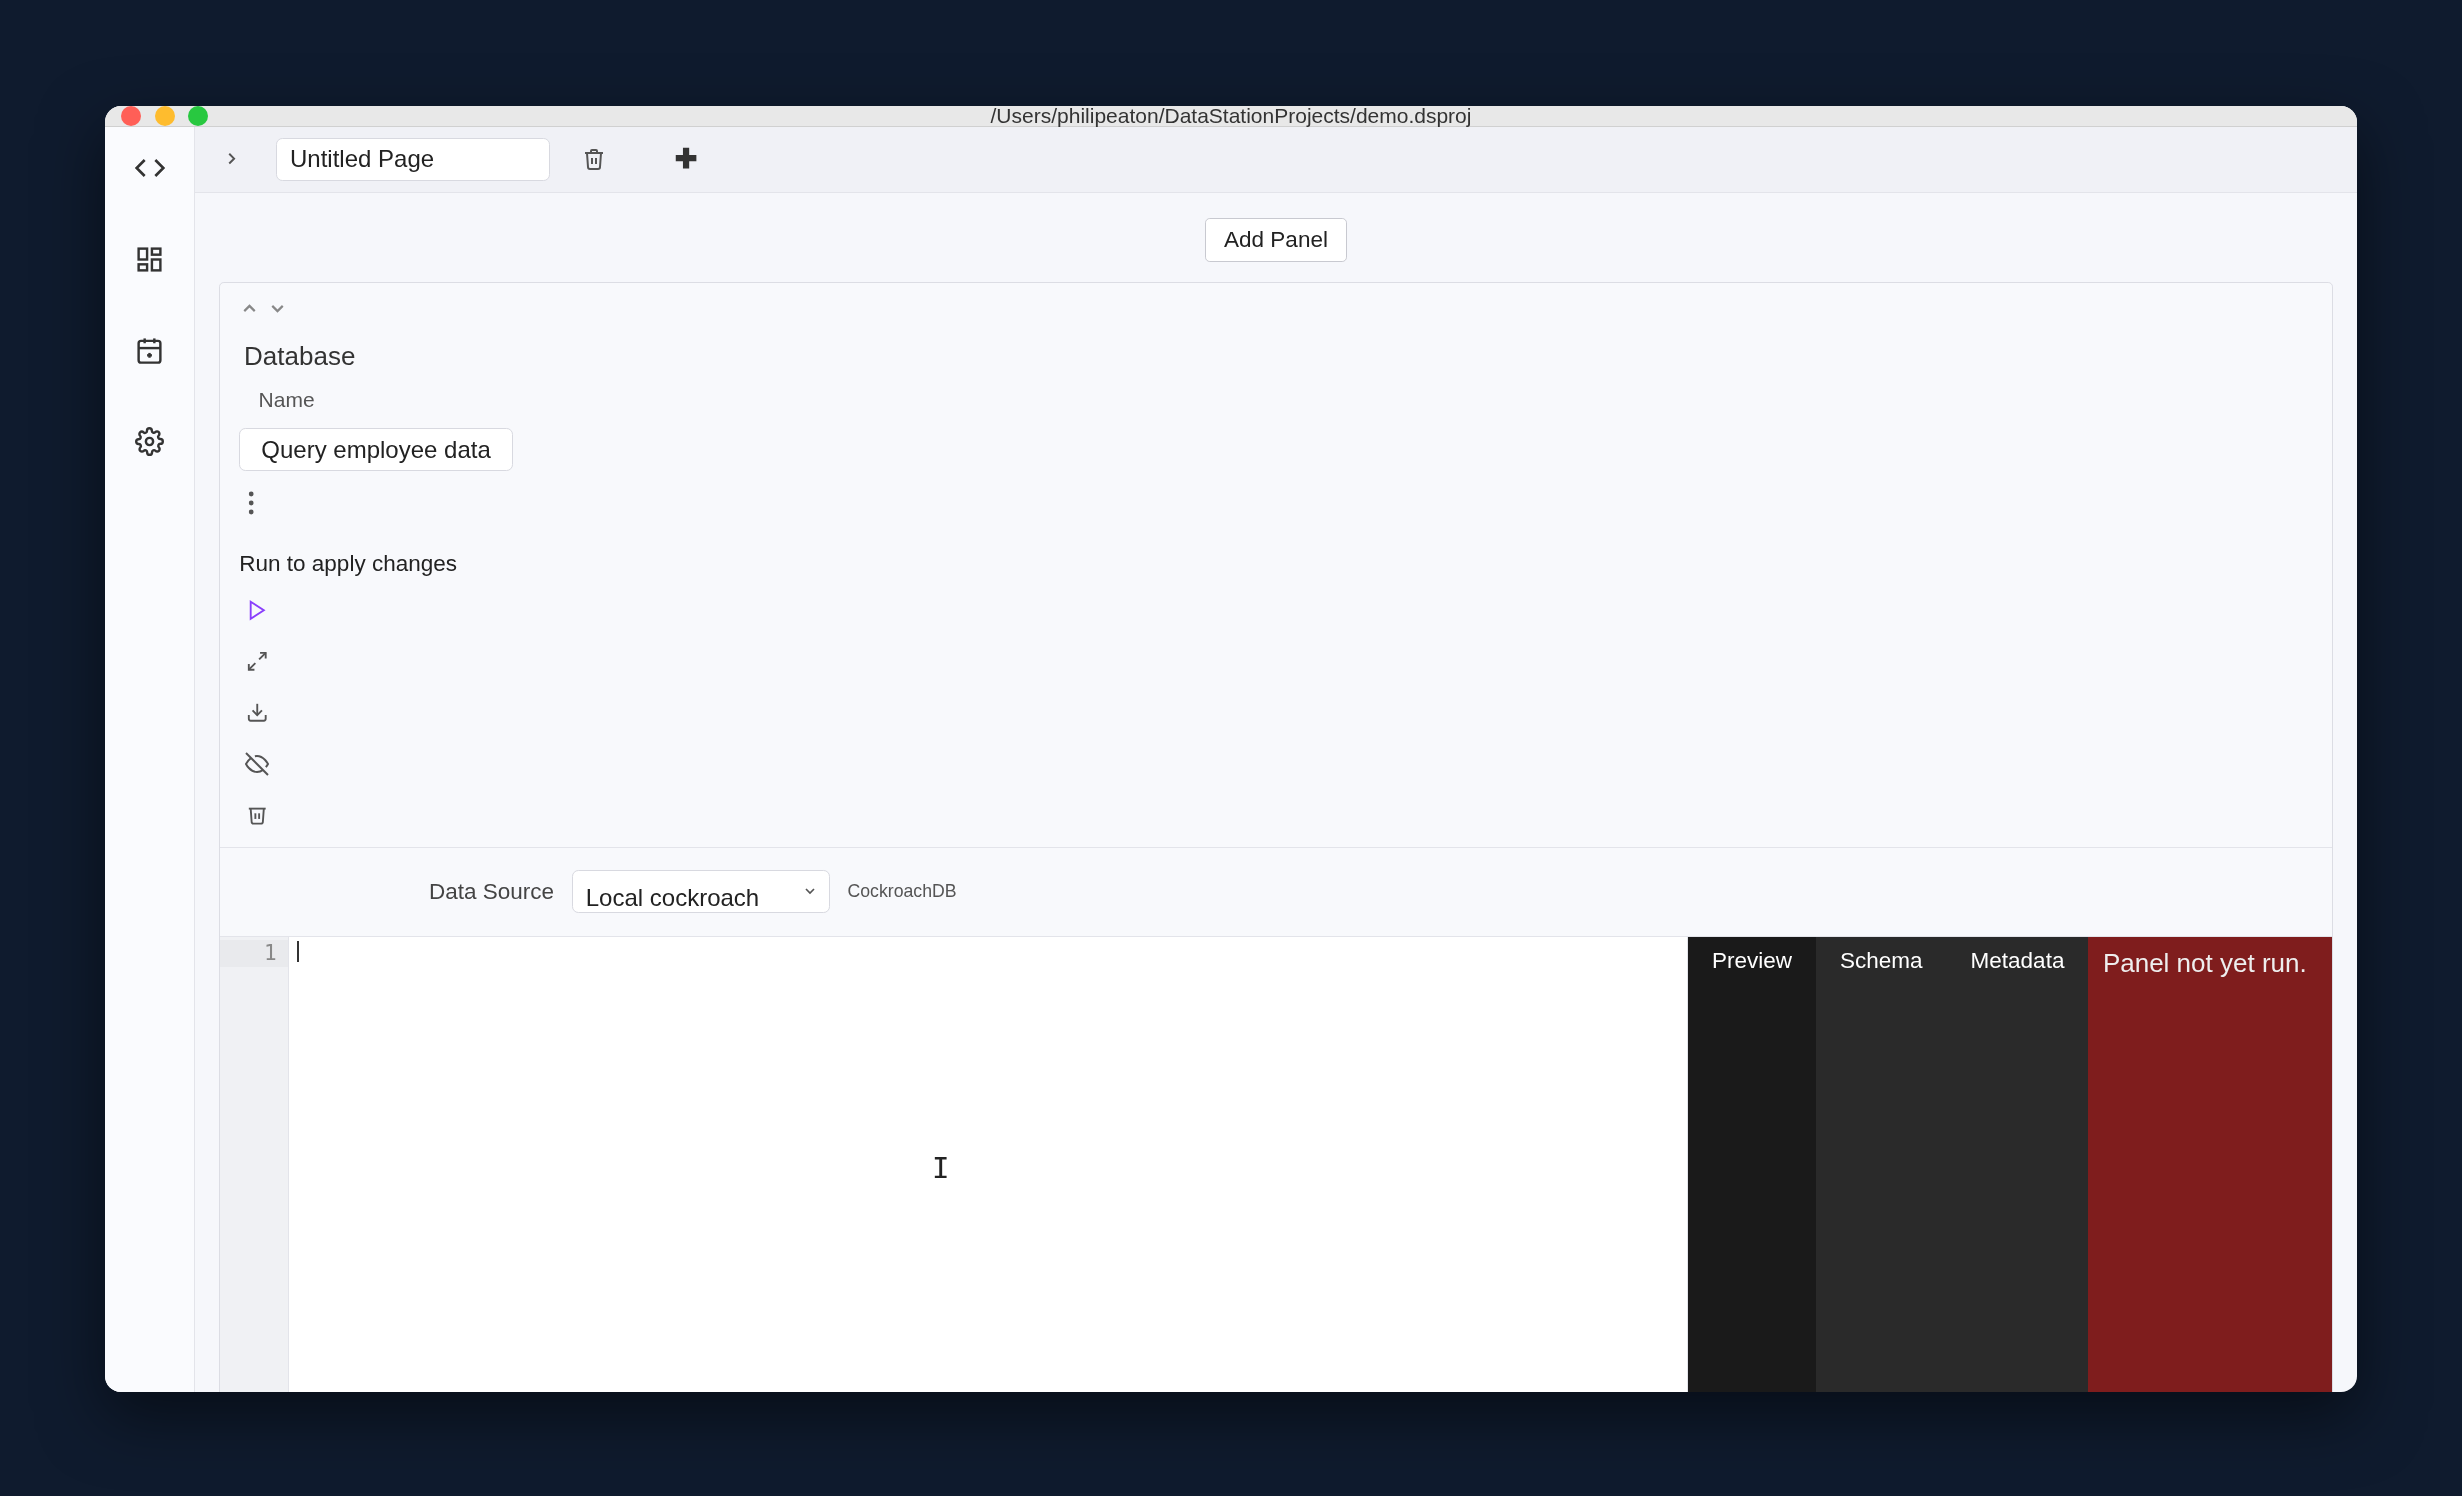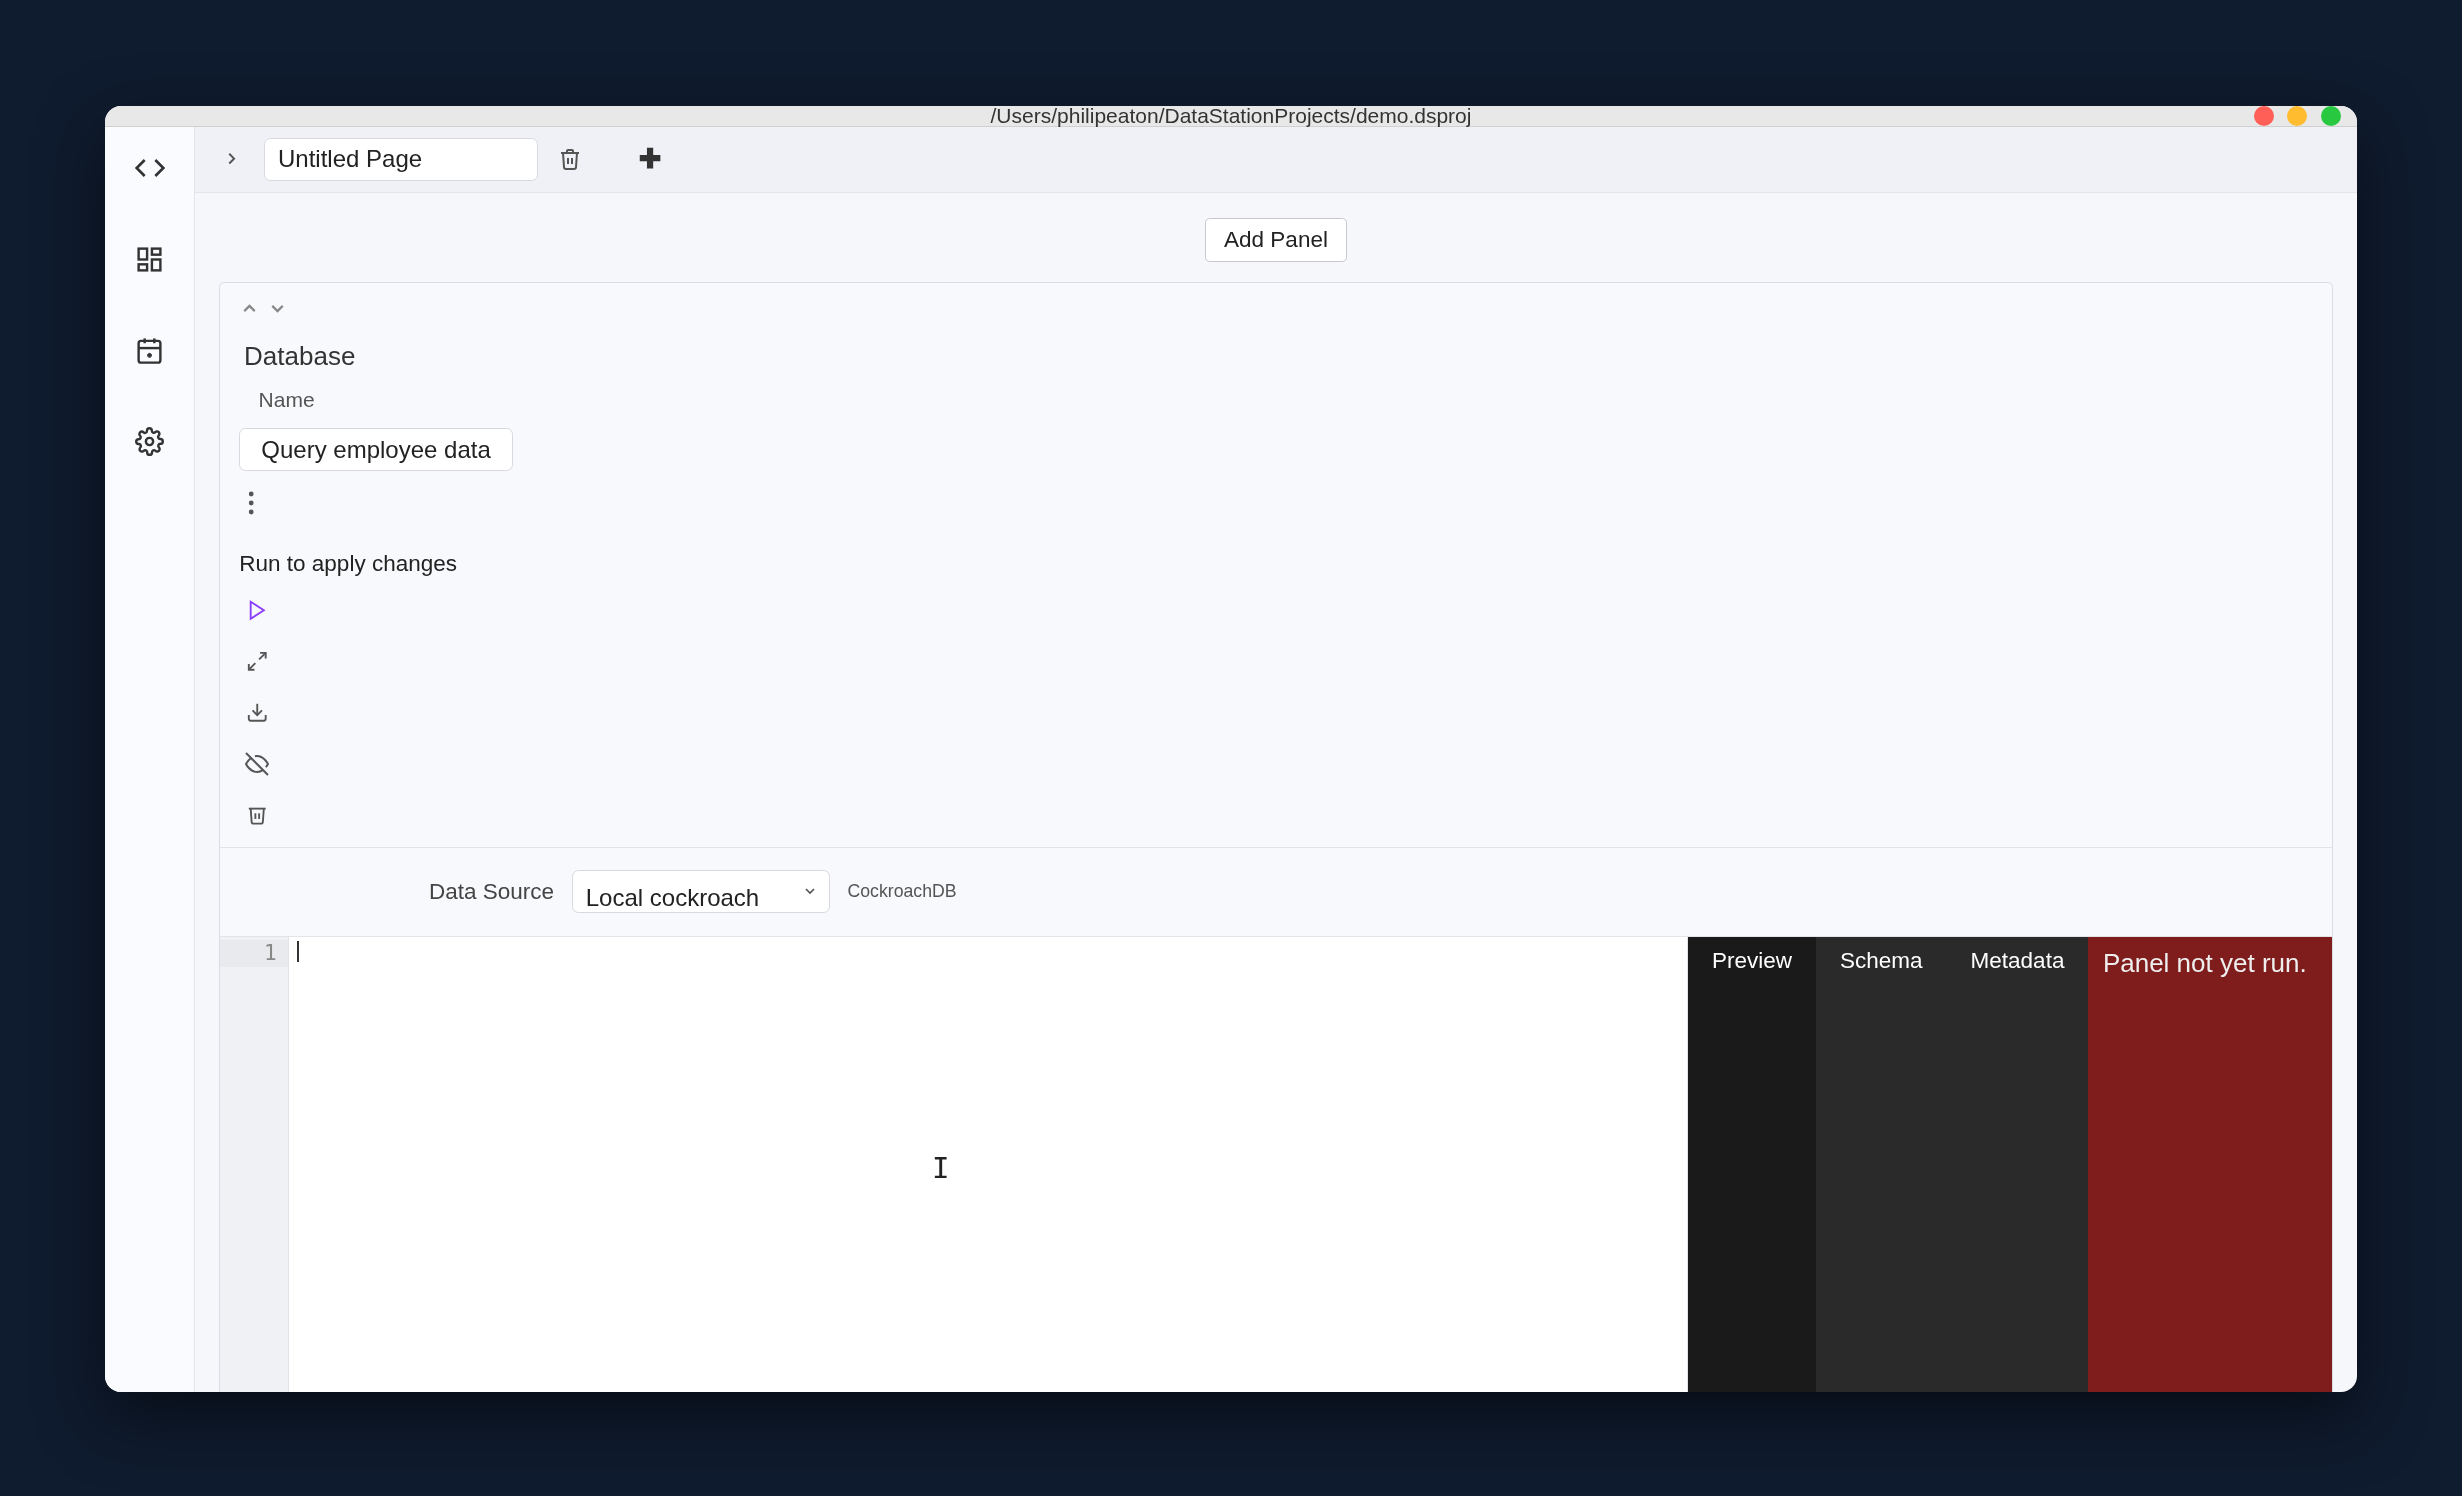--- a/index.html
+++ b/index.html
@@ -23,21 +23,20 @@
       flex-direction: column;
     }
     .titlebar {
       height: 40px;
       background: #e8e8e8;
       display: flex;
       align-items: center;
       padding: 0 16px;
       border-bottom: 0.8px solid #d0d0d0;
       position: relative;
-      justify-content: flex-end;
     }
     .traffic {
       display: flex;
       gap: 13.7px;
     }
     .dot { width: 20px; height: 20px; border-radius: 50%; }
     .dot.red { background: #ff5f57; }
     .dot.yellow { background: #febc2e; }
     .dot.green { background: #28c840; }
     .title {
@@ -76,21 +75,21 @@
       display: flex;
       flex-direction: column;
     }
     .tabs-row {
       height: 66px;
       background: #f0f1f6;
       border-bottom: 0.8px solid #e3e4ea;
       display: flex;
       align-items: center;
       padding: 12px 21px;
-      gap: 16px;
+      gap: 28px;
     }
     .chevron-btn {
       width: 32px;
       height: 32px;
       display: flex;
       align-items: center;
       justify-content: center;
       cursor: pointer;
     }
     .tab-input {

